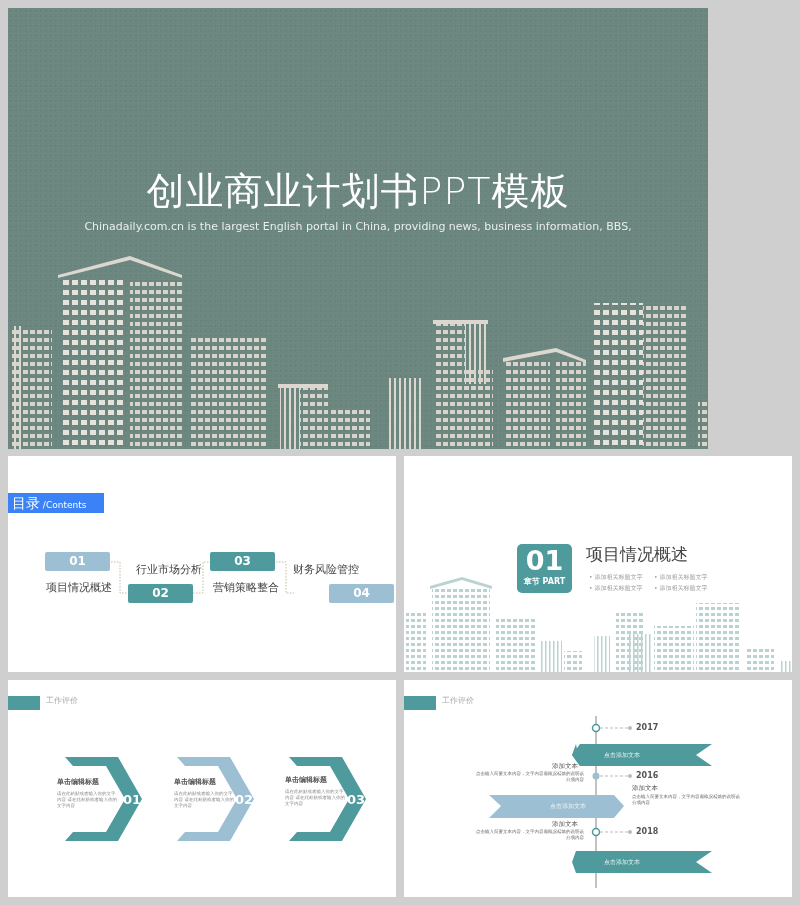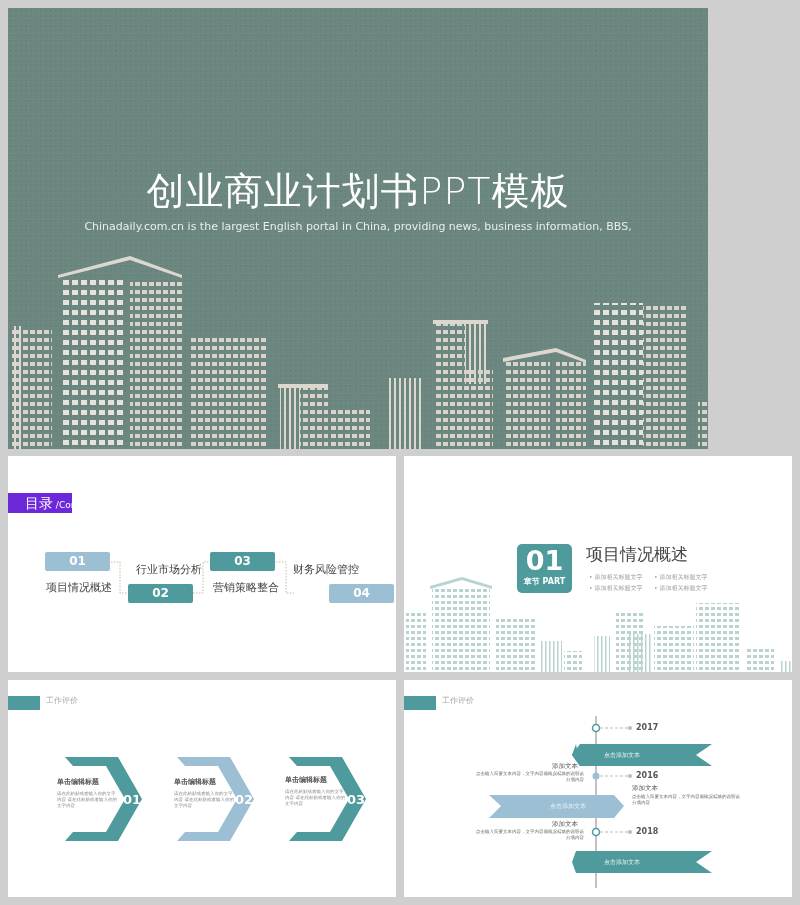--- a/index.html
+++ b/index.html
@@ -10,21 +10,21 @@
       background-size:3px 3px,5px 5px;}
   #s2{left:8px;top:456px;width:388px;height:216px;}
   #s3{left:404px;top:456px;width:388px;height:216px;}
   #s4{left:8px;top:680px;width:388px;height:217px;}
   #s5{left:404px;top:680px;width:388px;height:217px;}
 
   .title{position:absolute;left:0;width:100%;top:158px;text-align:center;color:#fff;font-size:38px;letter-spacing:1px;font-weight:300;}
   .subtitle{position:absolute;left:0;width:100%;text-align:center;color:#e8eeec;font-size:11px;line-height:18px;}
   svg{position:absolute;display:block;}
 
-  .toc-tag{position:absolute;left:0;top:37px;width:64px;height:20px;background:#6d28d9;color:#fff;font-size:14px;line-height:20px;padding-left:17px;box-sizing:border-box;white-space:nowrap;}
+  .toc-tag{position:absolute;left:0;top:37px;width:96px;height:20px;background:#3b82f6;color:#fff;font-size:14px;line-height:20px;padding-left:4px;box-sizing:border-box;white-space:nowrap;}
   .toc-tag small{font-size:9px;}
   .numbox{position:absolute;width:65px;height:19px;color:#fff;font-weight:bold;font-size:12px;text-align:center;line-height:19px;border-radius:2px;}
   .numbox.teal{background:#4f9a9c;}
   .numbox.blue{background:#9dbfd3;}
   .toc-label{position:absolute;font-size:11px;color:#444;white-space:nowrap;}
 
   .part-box{position:absolute;left:113px;top:88px;width:55px;height:49px;background:#4f9a9c;border-radius:5px;color:#fff;text-align:center;}
   .part-num{font-size:27px;font-weight:bold;line-height:30px;margin-top:2px;}
   .part-lbl{font-size:8px;font-weight:bold;line-height:12px;}
   .part-title{position:absolute;left:182px;top:87px;font-size:17px;color:#444;}

